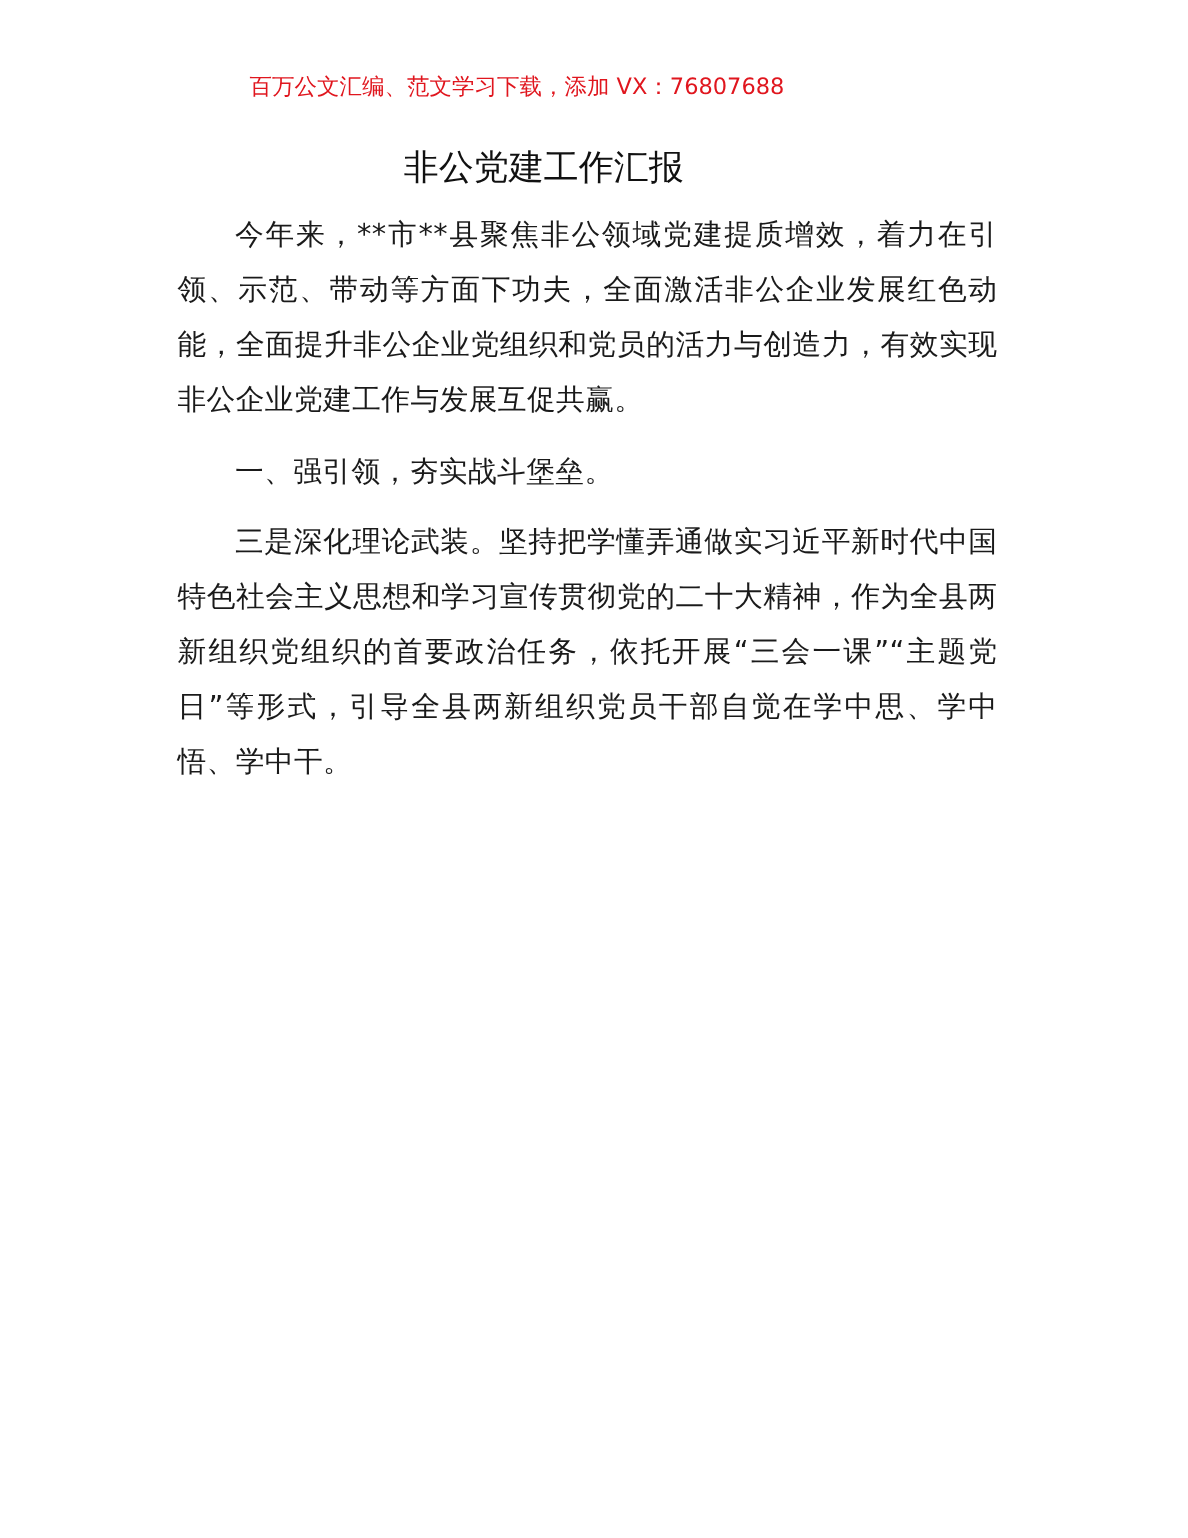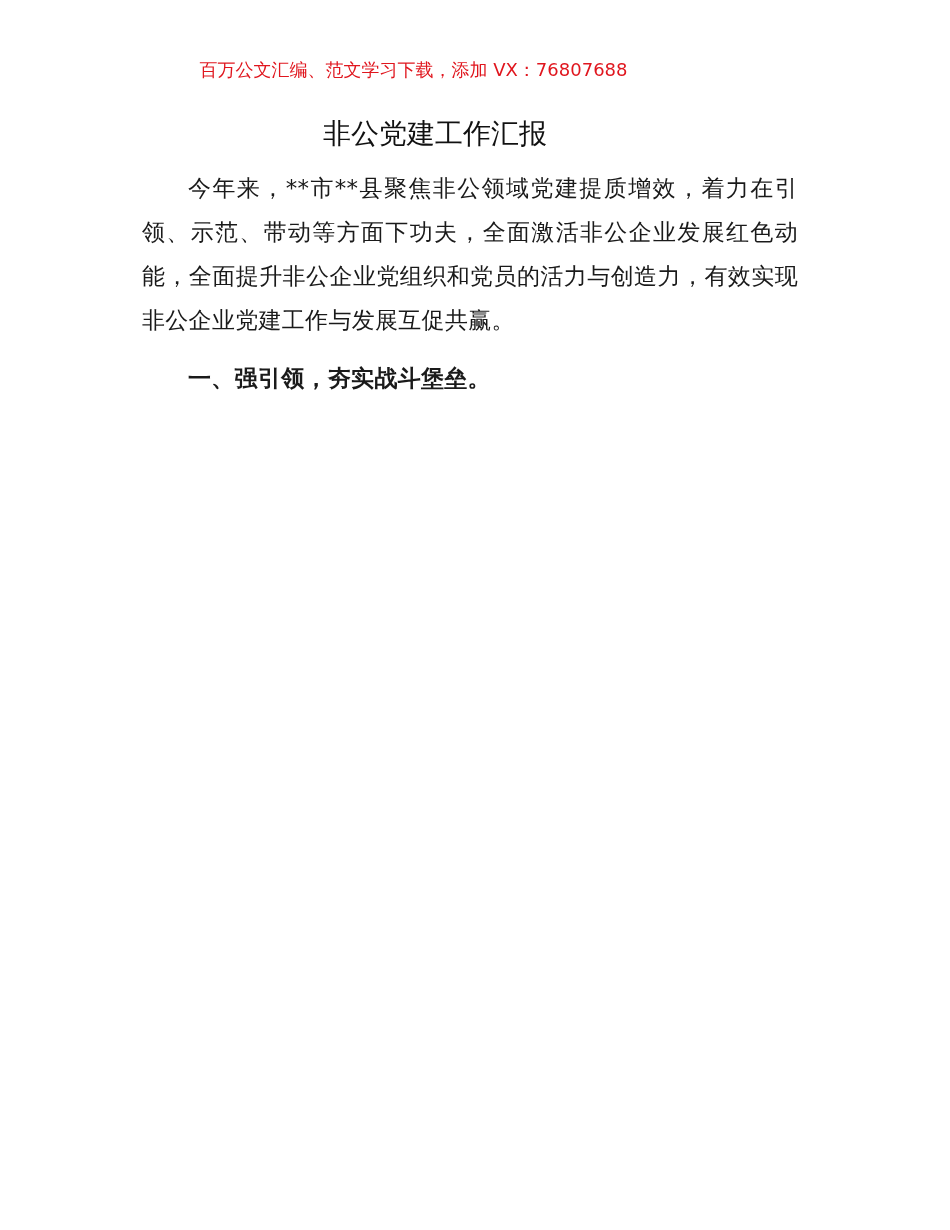--- a/index.html
+++ b/index.html
@@ -46,26 +46,26 @@
     .para {
       margin: 0 12px 14px 0;
       font-size: 23px;
       line-height: 44px;
       text-indent: 46px;
       text-align: justify;
       letter-spacing: 0.3px;
     }
     .para.heading {
       margin-bottom: 12px;
-      font-weight: bold;
     }
   </style>
 </head>
 <body>
 
 <div class="header-note">百万公文汇编、范文学习下载，添加 VX：76807688</div>
 
 <h1 class="doc-title">非公党建工作汇报</h1>
 
 <div class="doc-body">
   <p class="para">今年来，**市**县聚焦非公领域党建提质增效，着力在引领、示范、带动等方面下功夫，全面激活非公企业发展红色动能，全面提升非公企业党组织和党员的活力与创造力，有效实现非公企业党建工作与发展互促共赢。</p>
   <p class="para heading">一、强引领，夯实战斗堡垒。</p>
+  <p class="para">三是深化理论武装。坚持把学懂弄通做实习近平新时代中国特色社会主义思想和学习宣传贯彻党的二十大精神，作为全县两新组织党组织的首要政治任务，依托开展“三会一课”“主题党日”等形式，引导全县两新组织党员干部自觉在学中思、学中悟、学中干。</p>
 </div>
 
 </body></html>

